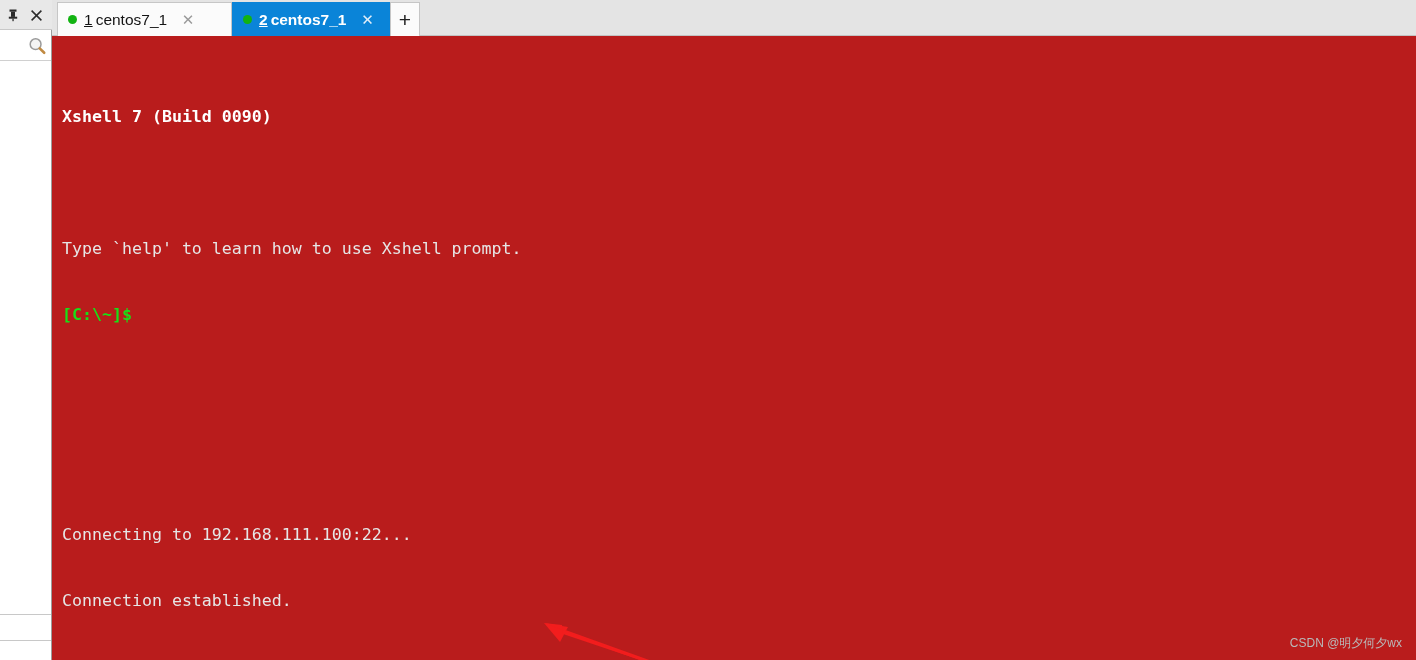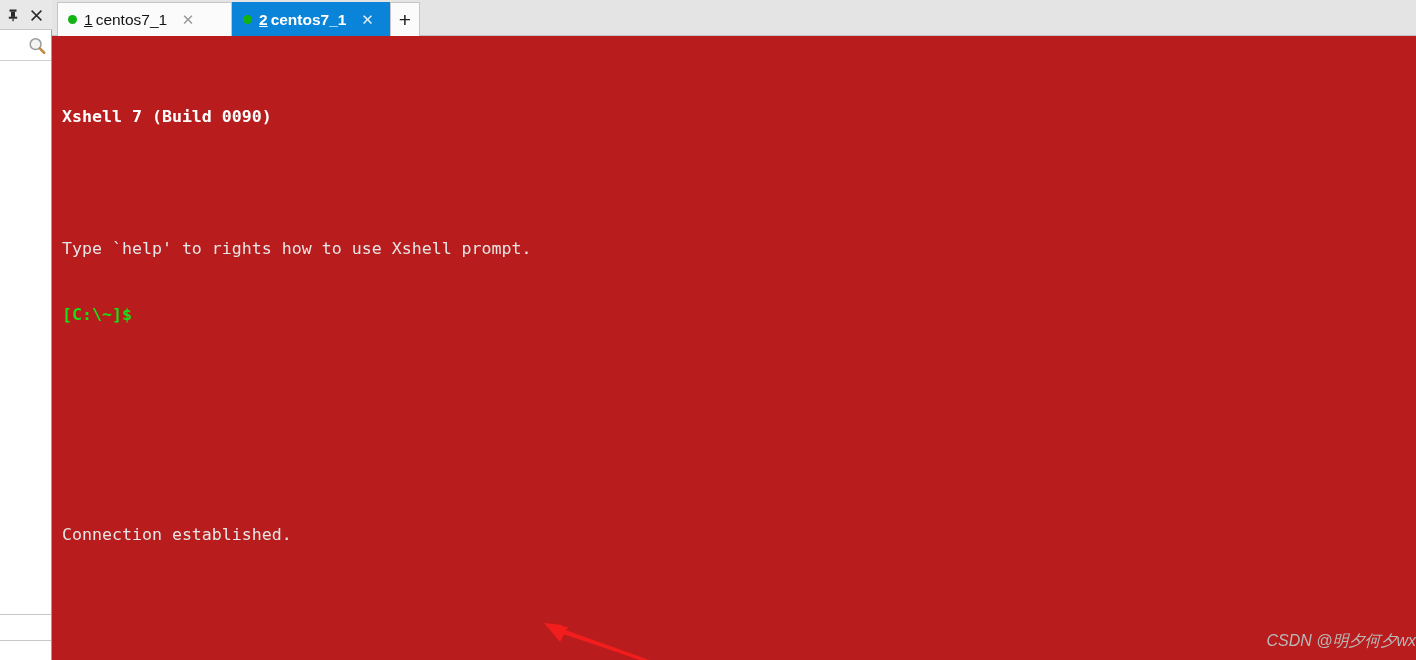--- a/index.html
+++ b/index.html
@@ -195,27 +195,26 @@
   #red-arrow {
     position: absolute;
     left: 480px; top: 575px;
     width: 160px; height: 70px;
     pointer-events: none;
   }
 
   
   #watermark {
     position: absolute;
-    right: 0;
+    right: 14px;
     bottom: 8px;
     font-family: "Liberation Sans", sans-serif;
-    font-size: 16px;
+    font-size: 12px;
     color: #b9b9b9;
     white-space: nowrap;
-    font-style: italic;
   }
 </style>
 </head>
 <body>
 
 <div id="app">
 
   <div id="left-panel">
 
     <div id="left-panel-titlebar">
@@ -271,25 +270,26 @@
     </div>
 
     <div id="tab-new">+</div>
   </div>
 
   <div id="terminal">
     <div id="term-text">
 
       <span class="l bold-white">Xshell 7 (Build 0090)</span>
       <span class="l"> </span>
-      <span class="l white">Type `help' to rights how to use Xshell prompt.</span>
+      <span class="l white">Type `help' to learn how to use Xshell prompt.</span>
       <span class="l green">[C:\~]$</span>
       <span class="l"> </span>
       <span class="l"> </span>
 
+      <span class="l white">Connecting to 192.168.111.100:22...</span>
       <span class="l white">Connection established.</span>
       
       
 
       
 
       
 
       
 

